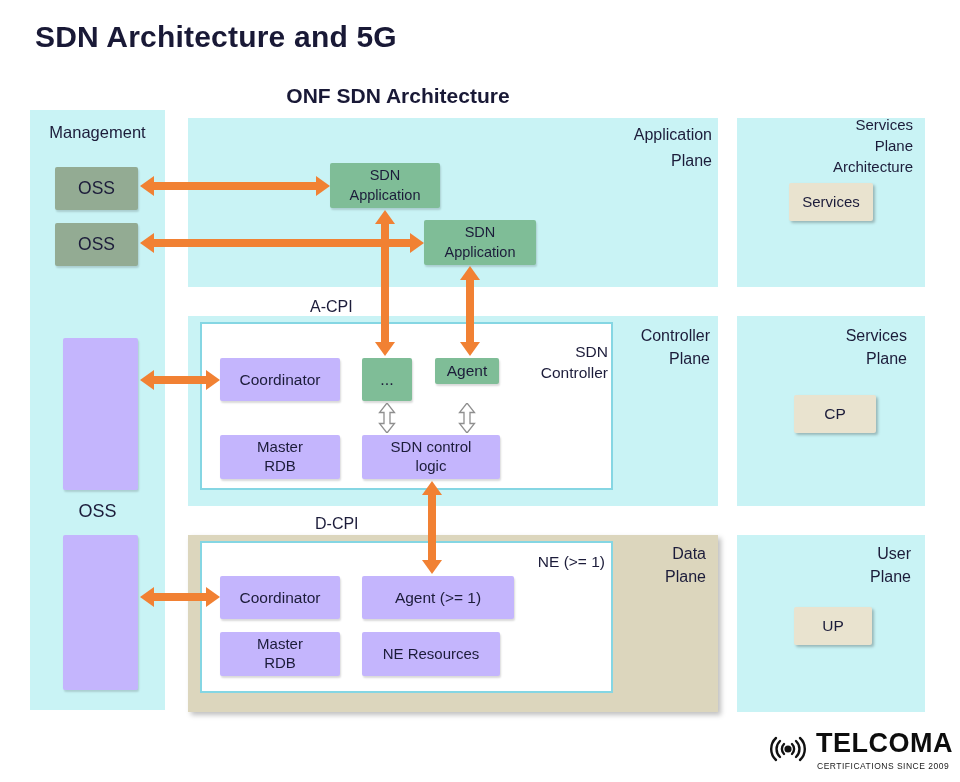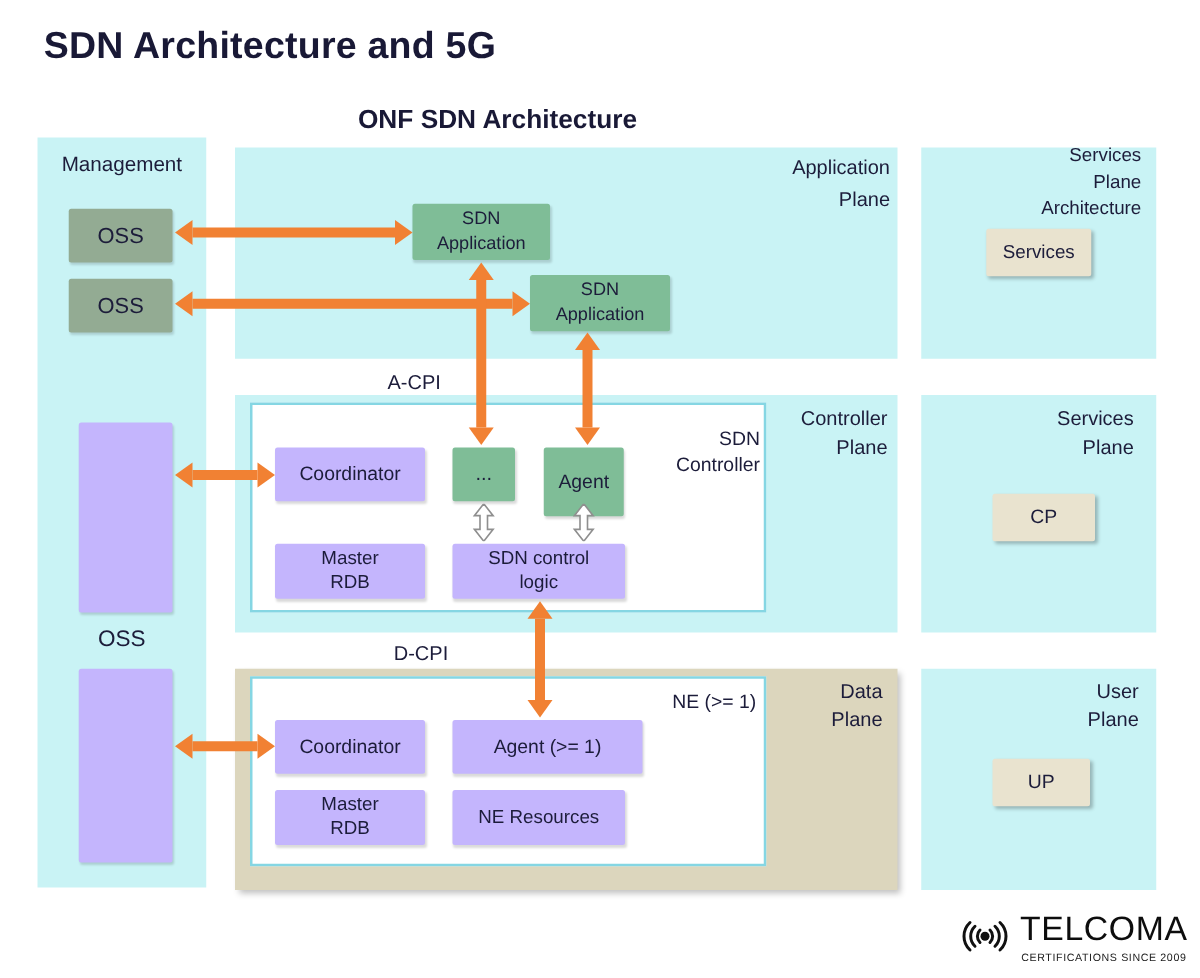--- a/index.html
+++ b/index.html
@@ -33,21 +33,21 @@
     border-top:10px solid transparent; border-bottom:10px solid transparent; border-left:14px solid #f18133; }
 
   .arrow-v { position:absolute; width:8px; background:#f18133; }
   .arrow-v::before { content:""; position:absolute; top:-14px; left:-6px;
     border-left:10px solid transparent; border-right:10px solid transparent; border-bottom:14px solid #f18133; }
   .arrow-v::after { content:""; position:absolute; bottom:-14px; left:-6px;
     border-left:10px solid transparent; border-right:10px solid transparent; border-top:14px solid #f18133; }
 
   .dblarrow { position:absolute; }
 
-  .logo-brand { position:absolute; font-size:27px; font-weight:400; color:#0d0d0d; letter-spacing:0.5px; }
+  .logo-brand { position:absolute; font-size:27px; font-weight:700; color:#0d0d0d; letter-spacing:0.5px; }
   .logo-tag { position:absolute; font-size:8.5px; color:#1a1a1a; letter-spacing:0.5px; font-weight:400; }
 </style>
 </head>
 <body>
 
 <div class="canvas">
 
   <div class="title" style="left:35px; top:20px;">SDN Architecture and 5G</div>
   <div class="heading" style="left:188px; top:84px; width:420px;">ONF SDN Architecture</div>
 
@@ -76,21 +76,21 @@
   <div class="lbl" style="left:310px; top:295px;">A-CPI</div>
 
   <div class="panel" style="left:188px; top:316px; width:530px; height:190px;"></div>
   <div class="lbl right" style="left:610px; top:324px; width:100px;">Controller
 Plane</div>
   <div class="whitebox" style="left:200px; top:322px; width:413px; height:168px;"></div>
   <div class="lbl right" style="left:515px; top:342px; width:93px; font-size:15.5px; line-height:1.35;">SDN
 Controller</div>
   <div class="box cyan" style="left:220px; top:358px; width:120px; height:43px; font-size:15.5px;">Coordinator</div>
   <div class="box green" style="left:362px; top:358px; width:50px; height:43px; font-size:16px;">...</div>
-  <div class="box green" style="left:435px; top:358px; width:64px; height:55px; font-size:15.5px;">Agent</div>
+  <div class="box green" style="left:435px; top:358px; width:64px; height:26px; font-size:15.5px;">Agent</div>
   <div class="box cyan prewrap" style="left:220px; top:435px; width:120px; height:44px; font-size:15px;">Master
 RDB</div>
   <div class="box cyan prewrap" style="left:362px; top:435px; width:138px; height:44px; font-size:15px;">SDN control
 logic</div>
 
   <div class="panel" style="left:737px; top:316px; width:188px; height:190px;"></div>
   <div class="lbl right" style="left:807px; top:324px; width:100px;">Services
 Plane</div>
   <div class="box beige" style="left:794px; top:395px; width:82px; height:38px; font-size:15.5px;">CP</div>
 

